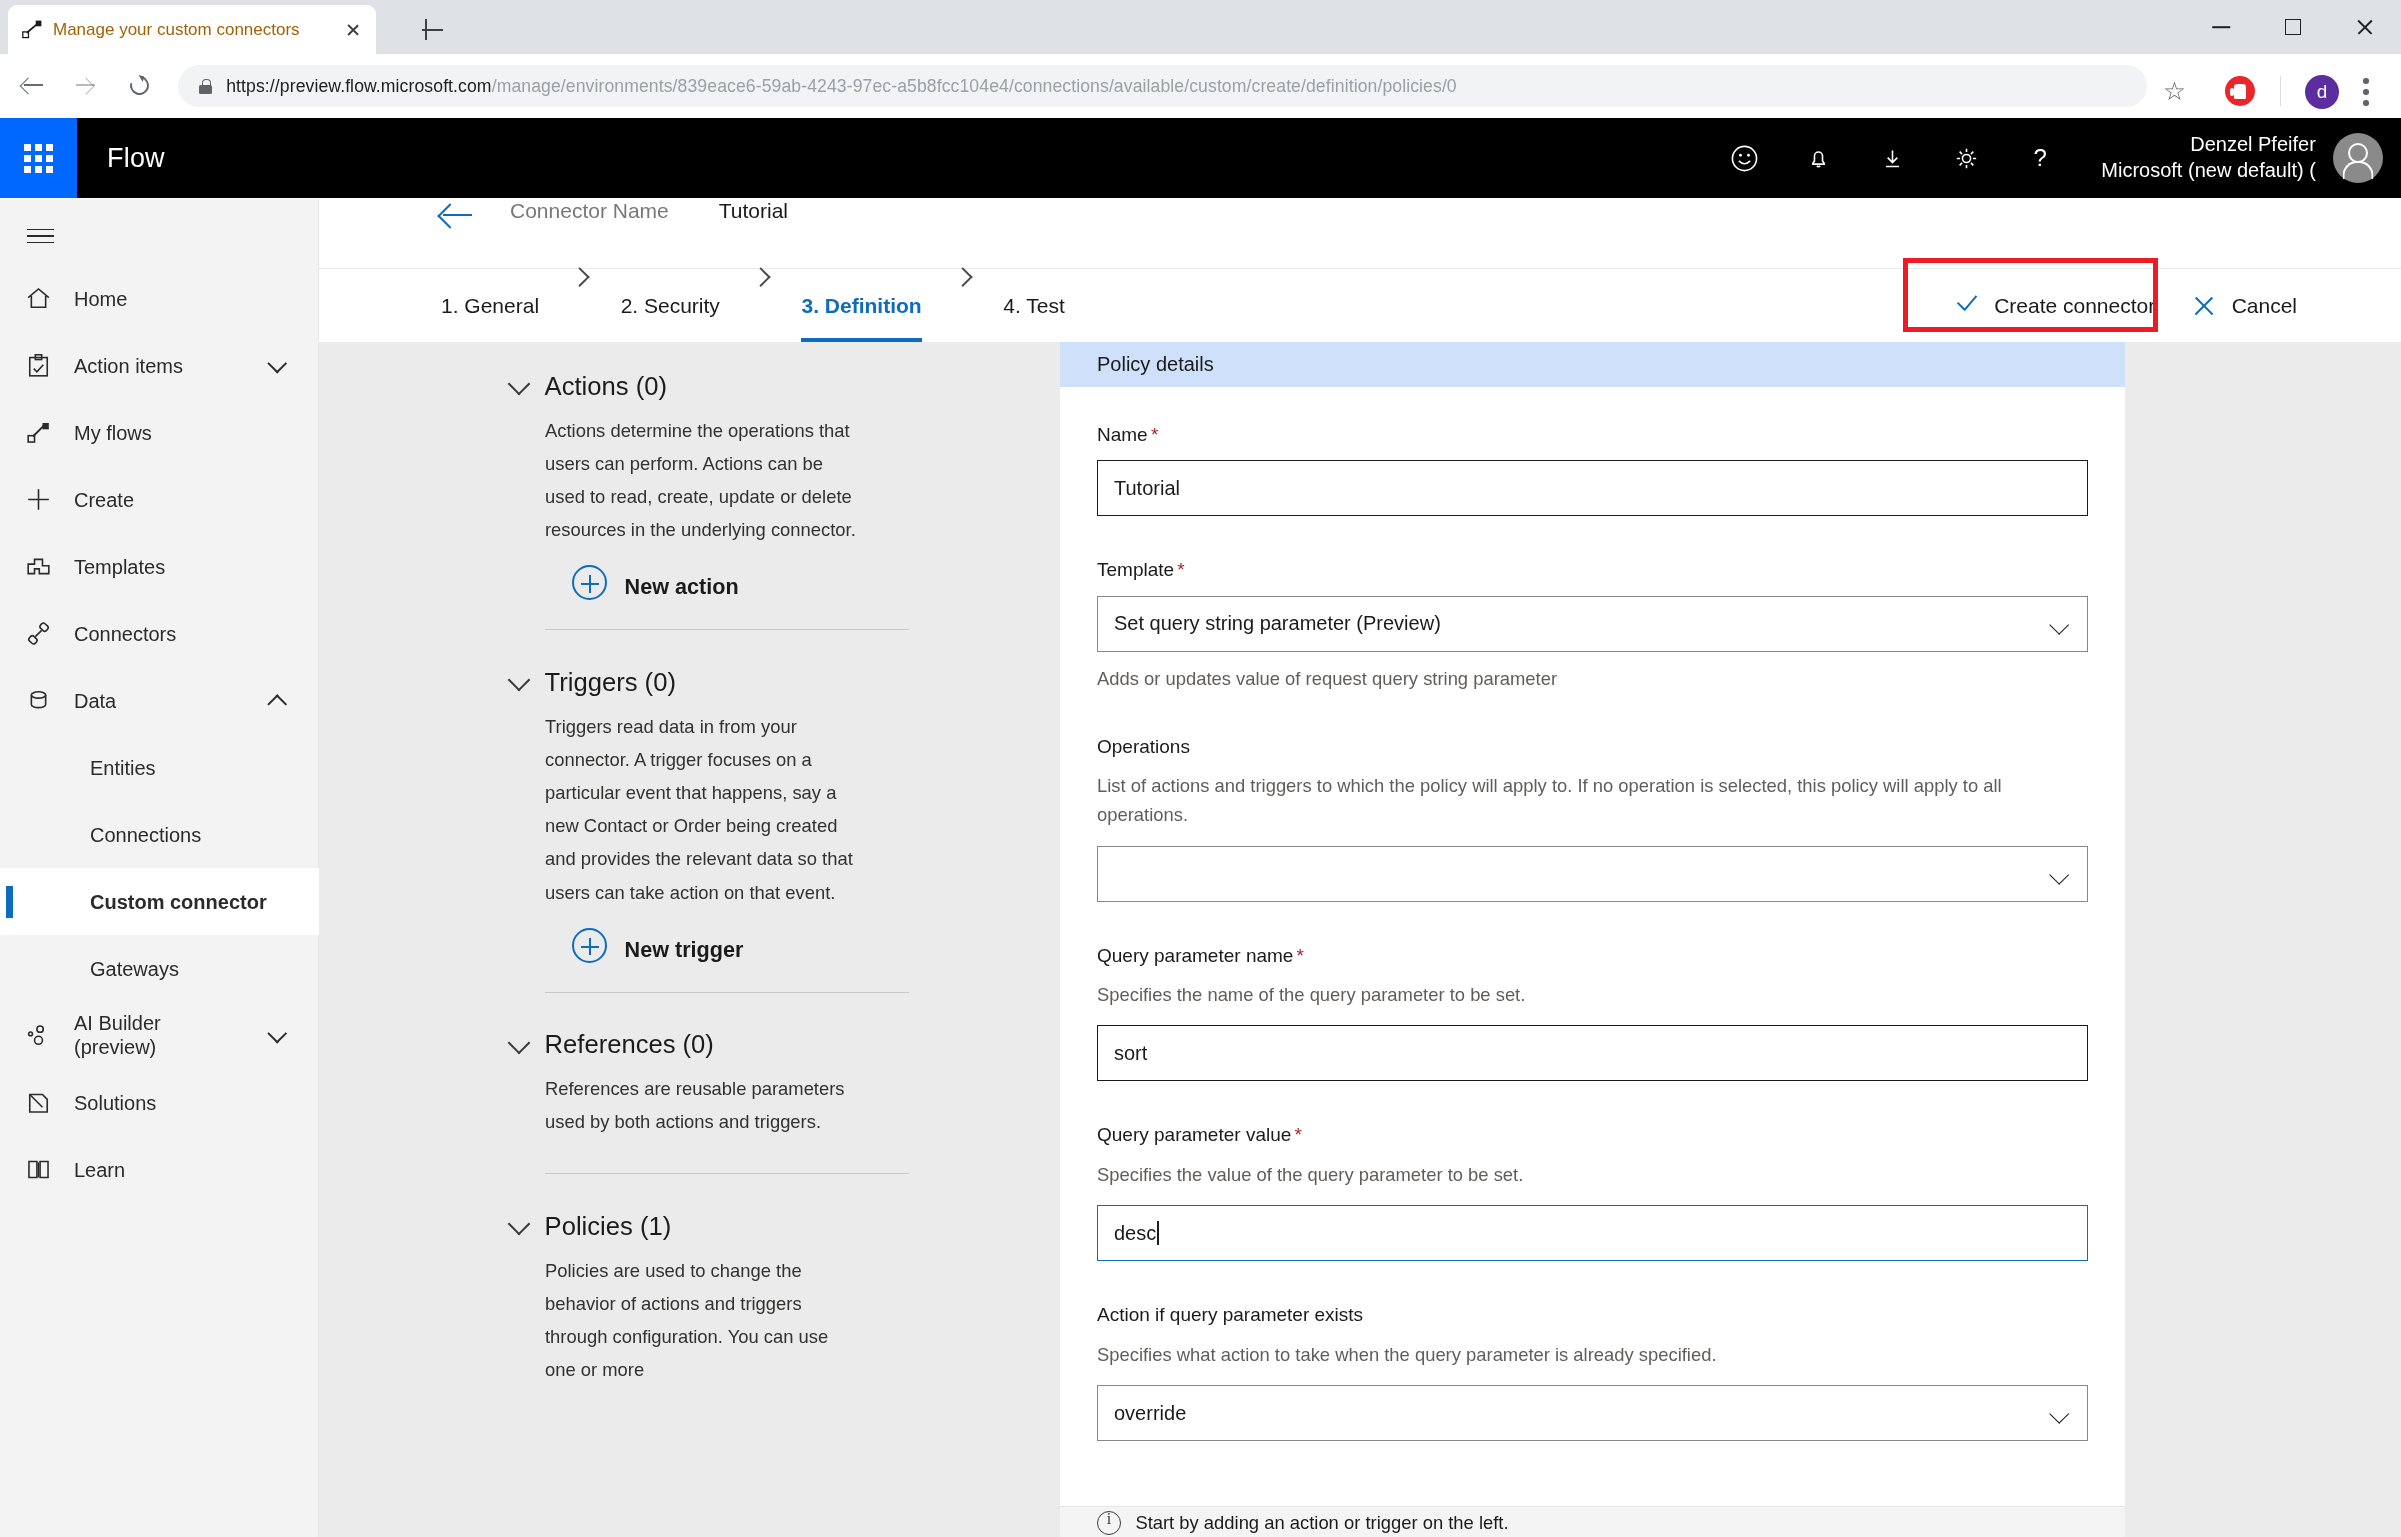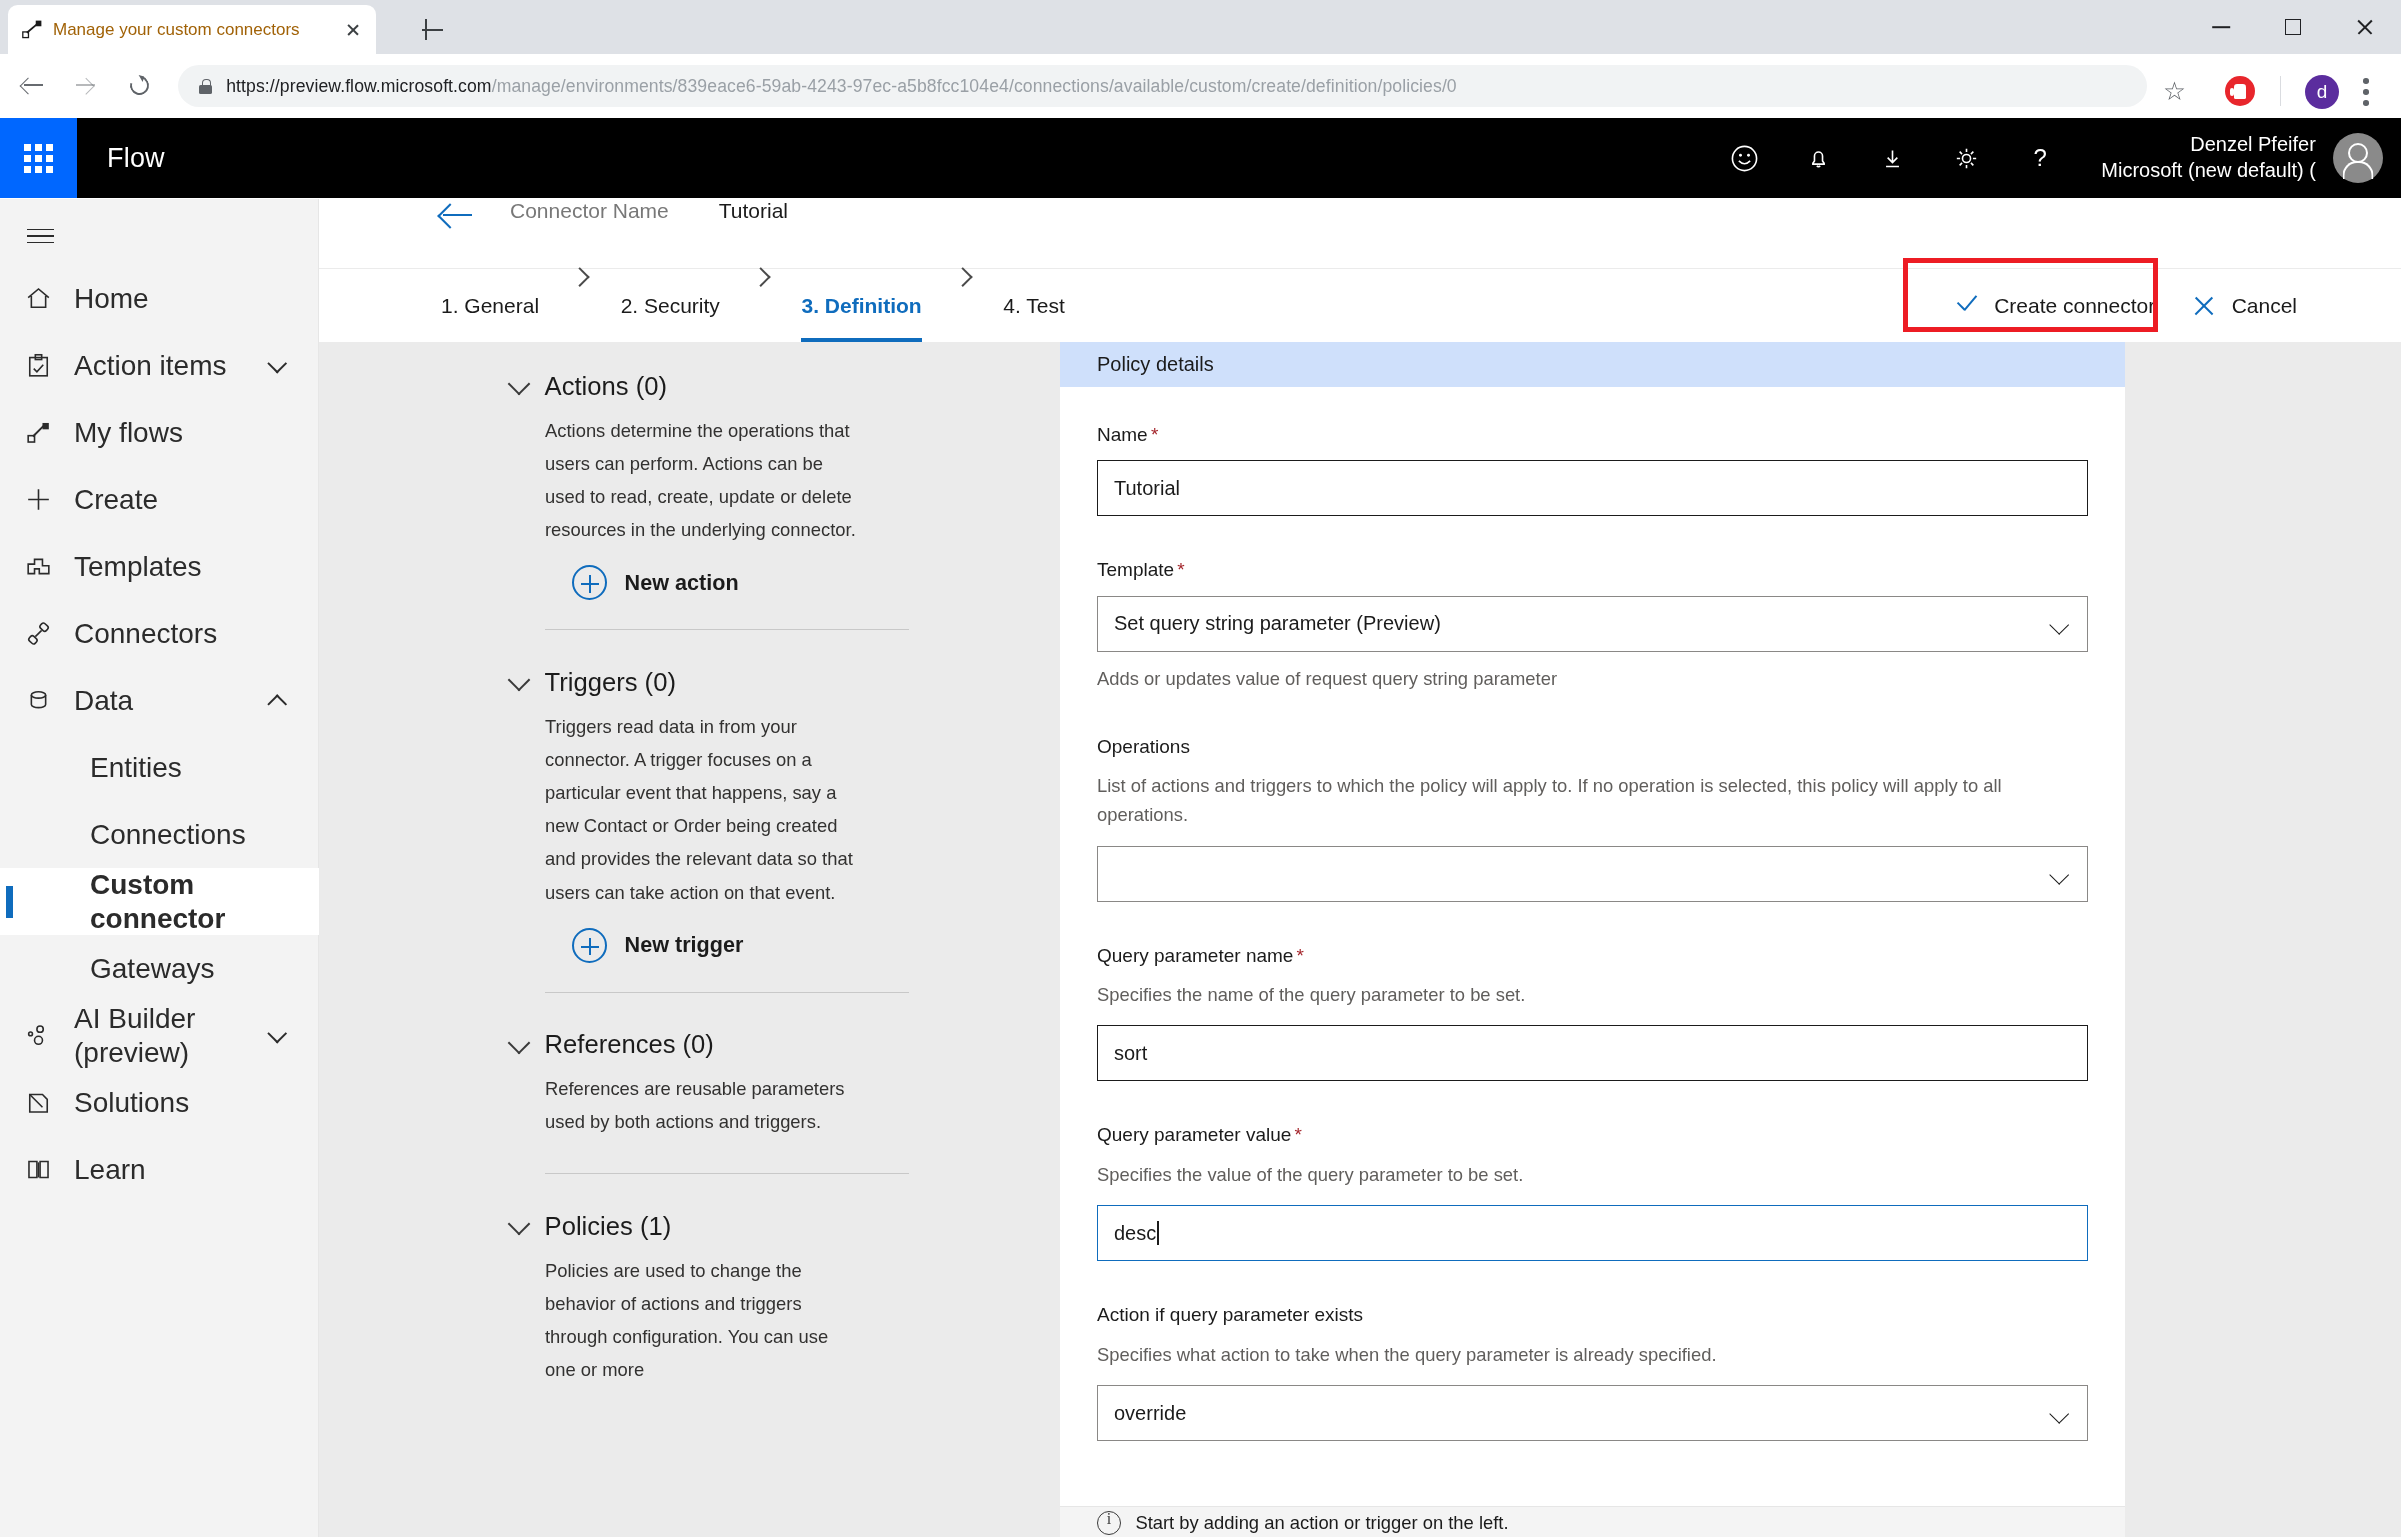--- a/index.html
+++ b/index.html
@@ -198,21 +198,21 @@
   .nav-item.sub { padding-left: 90px; }
   .nav-item.active { background: #ffffff; font-weight: bold; }
   .nav-item.active::before {
     content: ""; position: absolute; left: 6.4px; top: 17.6px; width: 6.4px; height: 32px;
     background: #0f6cbd;
   }
   .nav-ico {
     width: 29px; height: 29px; flex: 0 0 29px; margin-right: 21px;
     display: flex; align-items: center; justify-content: center;
   }
-  .nav-label { font-size: 28px; line-height: 1.2; }
+  .nav-label { font-size: 20px; line-height: 1.2; }
   .nav-label.two { line-height: 1.18; }
   .chev {
     position: absolute; right: 35px; top: 50%; width: 14.4px; height: 14.4px;
     border-right: 2.1px solid #2b2b2b; border-bottom: 2.1px solid #2b2b2b;
   }
   .chev.down { transform: translateY(-65%) rotate(45deg); }
   .chev.up { transform: translateY(-30%) rotate(-135deg); }
 
   
   .content { position: absolute; top: 199px; left: 319px; width: 2082px; height: 1339px; background: #fff; }
@@ -285,21 +285,21 @@
   .sec-chev {
     width: 16px; height: 16px; margin-right: 17.6px; margin-top: -4.8px;
     border-right: 2.2px solid #3a3a3a; border-bottom: 2.2px solid #3a3a3a;
     transform: rotate(45deg);
   }
   .sec-title { font-size: 25.6px; color: #1b1b1b; }
   .sec-desc {
     font-size: 18.4px; color: #323130; line-height: 1.8; padding-left: 34px; width: 352px;
   }
   .newbtn {
-    display: flex; align-items: center; padding-left: 61px; margin-top: 19px; margin-bottom: 29px;
+    display: flex; align-items: flex-end; padding-left: 61px; margin-top: 19px; margin-bottom: 29px;
   }
   .plus {
     width: 35px; height: 35px; border: 2.1px solid #0f6cbd; border-radius: 50%;
     position: relative; margin-right: 17.6px; flex: 0 0 35px;
   }
   .plus::before, .plus::after { content: ""; position: absolute; background: #0f6cbd; }
   .plus::before { left: 7.2px; top: 16px; width: 17.6px; height: 2.1px; }
   .plus::after { left: 15px; top: 8px; width: 2.1px; height: 17.6px; }
   .newbtn-label { font-size: 21.6px; font-weight: bold; color: #1b1b1b; }
   .hr { height: 0.8px; background: #c8c8c8; width: 364px; margin-left: 34px; }

